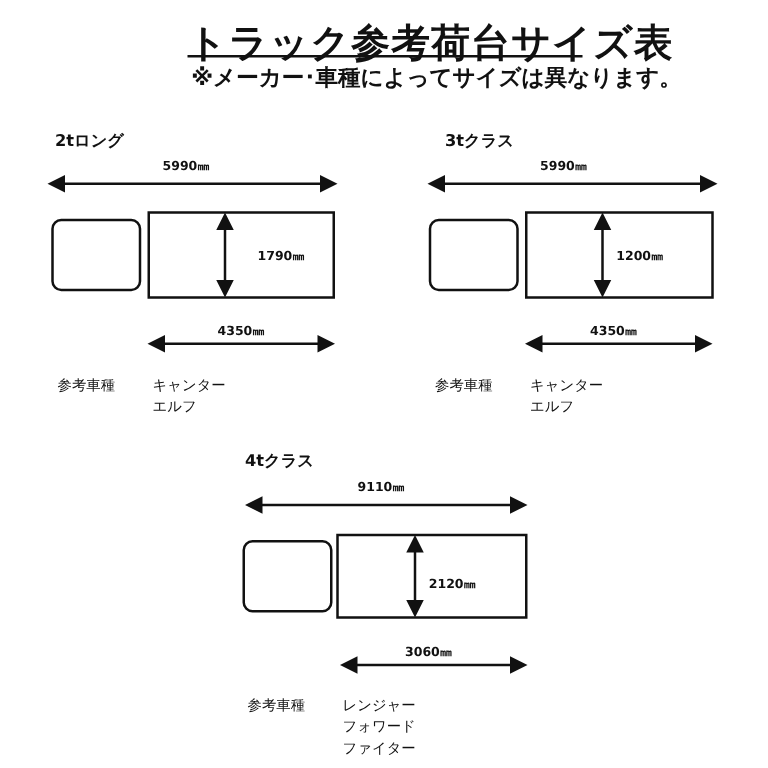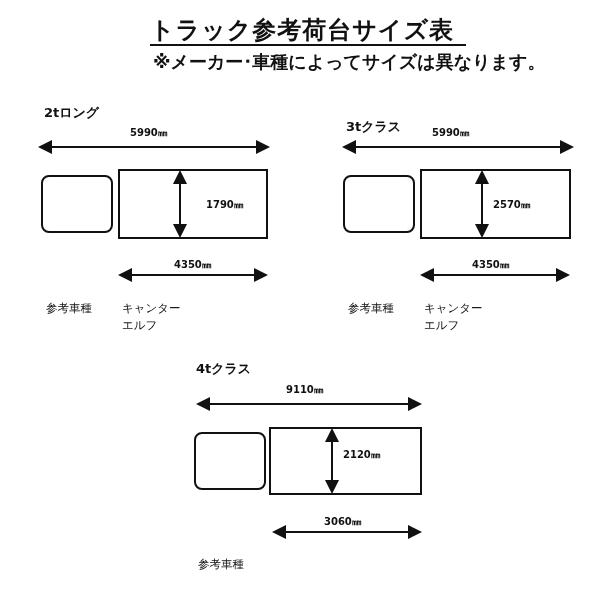--- a/index.html
+++ b/index.html
@@ -1,18 +1,18 @@
 <!DOCTYPE html>
 <html><head>
 <meta charset="utf-8">
 <style>
   html, body { margin:0; padding:0; background:#fff; }
   body { width:614px; height:614px; position:relative; overflow:hidden;
          font-family:"DejaVu Sans", "Liberation Sans", sans-serif; color:#111; }
-  .title { position:absolute; left:150px; top:14px; font-size:24px; font-weight:bold;
+  .title { position:absolute; left:150px; top:14px; font-size:31px; font-weight:bold;
            letter-spacing:1px; white-space:nowrap; }
   .title-rule { position:absolute; left:150px; top:44px; width:316px; height:2px; background:#111; }
   .subtitle { position:absolute; left:153px; top:50px; font-size:18px; font-weight:bold; white-space:nowrap; }
   .truck { position:absolute; width:240px; height:260px; }
   .label { position:absolute; font-size:13px; font-weight:bold; white-space:nowrap; }
   .dim { position:absolute; font-size:10px; font-weight:bold; white-space:nowrap; }
   .cab { position:absolute; border:2px solid #111; border-radius:8px; box-sizing:border-box; background:#fff; }
   .bed { position:absolute; border:2px solid #111; box-sizing:border-box; background:#fff; }
   svg { position:absolute; overflow:visible; }
   .models { position:absolute; font-size:11.5px; font-weight:normal; line-height:17px; }
@@ -47,35 +47,35 @@
     <polygon points="150,7 136,0 136,14" fill="#111"></polygon>
   </svg>
   <div class="models" style="left:8px;top:196px;">参考車種</div>
   <div class="models" style="left:84px;top:196px;">
     <div>キャンター</div>
     <div>エルフ</div>
   </div>
 </div>
 
 <div class="truck" style="left:340px;top:104px;">
-  <div class="label" style="left:6px;top:0px;margin-top:14px;">3tクラス</div>
+  <div class="label" style="left:16px;top:0px;">3tクラス</div>
   <div class="dim" style="left:92px;top:22px;">5990㎜</div>
   <svg style="left:2px;top:36px;" width="232" height="14">
     <line x1="12" y1="7" x2="220" y2="7" stroke="#111" stroke-width="2"></line>
     <polygon points="0,7 14,0 14,14" fill="#111"></polygon>
     <polygon points="232,7 218,0 218,14" fill="#111"></polygon>
   </svg>
   <div class="cab" style="left:3px;top:71px;width:72px;height:58px;"></div>
   <div class="bed" style="left:80px;top:65px;width:151px;height:70px;"></div>
   <svg style="left:135px;top:66px;" width="14" height="68">
     <line x1="7" y1="10" x2="7" y2="58" stroke="#111" stroke-width="2"></line>
     <polygon points="7,0 0,14 14,14" fill="#111"></polygon>
     <polygon points="7,68 0,54 14,54" fill="#111"></polygon>
   </svg>
-  <div class="dim" style="left:153px;top:94px;">2570㎜</div>
+  <div class="dim" style="left:153px;top:94px;">1200㎜</div>
   <div class="dim" style="left:132px;top:154px;">4350㎜</div>
   <svg style="left:80px;top:164px;" width="150" height="14">
     <line x1="12" y1="7" x2="138" y2="7" stroke="#111" stroke-width="2"></line>
     <polygon points="0,7 14,0 14,14" fill="#111"></polygon>
     <polygon points="150,7 136,0 136,14" fill="#111"></polygon>
   </svg>
   <div class="models" style="left:8px;top:196px;">参考車種</div>
   <div class="models" style="left:84px;top:196px;">
     <div>キャンター</div>
     <div>エルフ</div>
@@ -90,21 +90,26 @@
     <polygon points="0,7 14,0 14,14" fill="#111"></polygon>
     <polygon points="226,7 212,0 212,14" fill="#111"></polygon>
   </svg>
   <div class="cab" style="left:2px;top:72px;width:72px;height:58px;"></div>
   <div class="bed" style="left:77px;top:67px;width:153px;height:68px;"></div>
   <svg style="left:133px;top:68px;" width="14" height="66">
     <line x1="7" y1="10" x2="7" y2="56" stroke="#111" stroke-width="2"></line>
     <polygon points="7,0 0,14 14,14" fill="#111"></polygon>
     <polygon points="7,66 0,52 14,52" fill="#111"></polygon>
   </svg>
-  <div class="dim" style="left:151px;top:88px;">2120㎜</div>
+  <div class="dim" style="left:151px;top:100px;">2120㎜</div>
   <div class="dim" style="left:132px;top:155px;">3060㎜</div>
   <svg style="left:80px;top:165px;" width="150" height="14">
     <line x1="12" y1="7" x2="138" y2="7" stroke="#111" stroke-width="2"></line>
     <polygon points="0,7 14,0 14,14" fill="#111"></polygon>
     <polygon points="150,7 136,0 136,14" fill="#111"></polygon>
   </svg>
   <div class="models" style="left:6px;top:196px;">参考車種</div>
+  <div class="models" style="left:82px;top:196px;">
+    <div>レンジャー</div>
+    <div>フォワード</div>
+    <div>ファイター</div>
+  </div>
 </div>
 
 </body></html>

